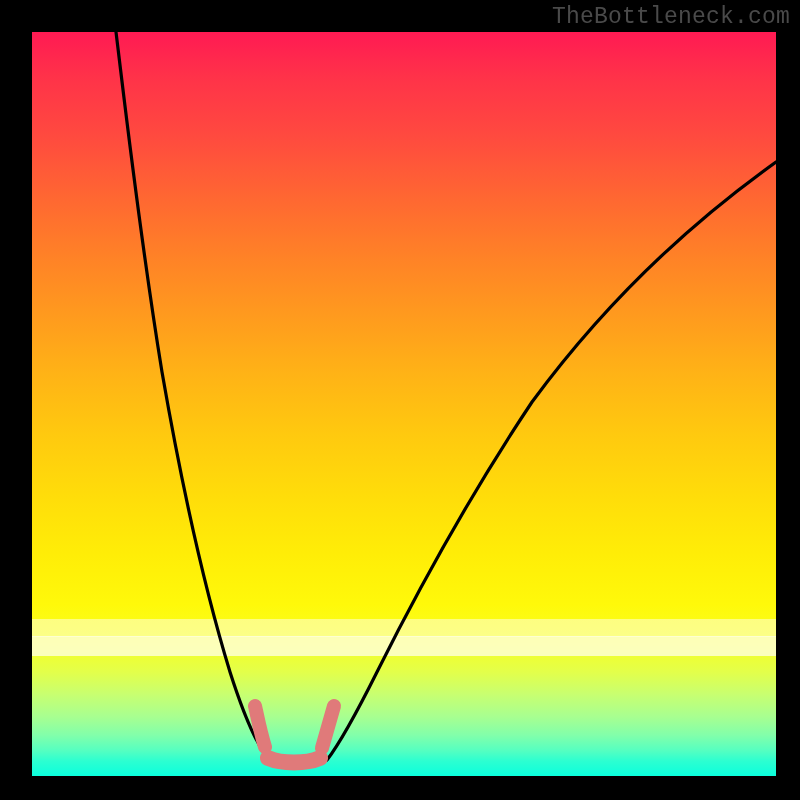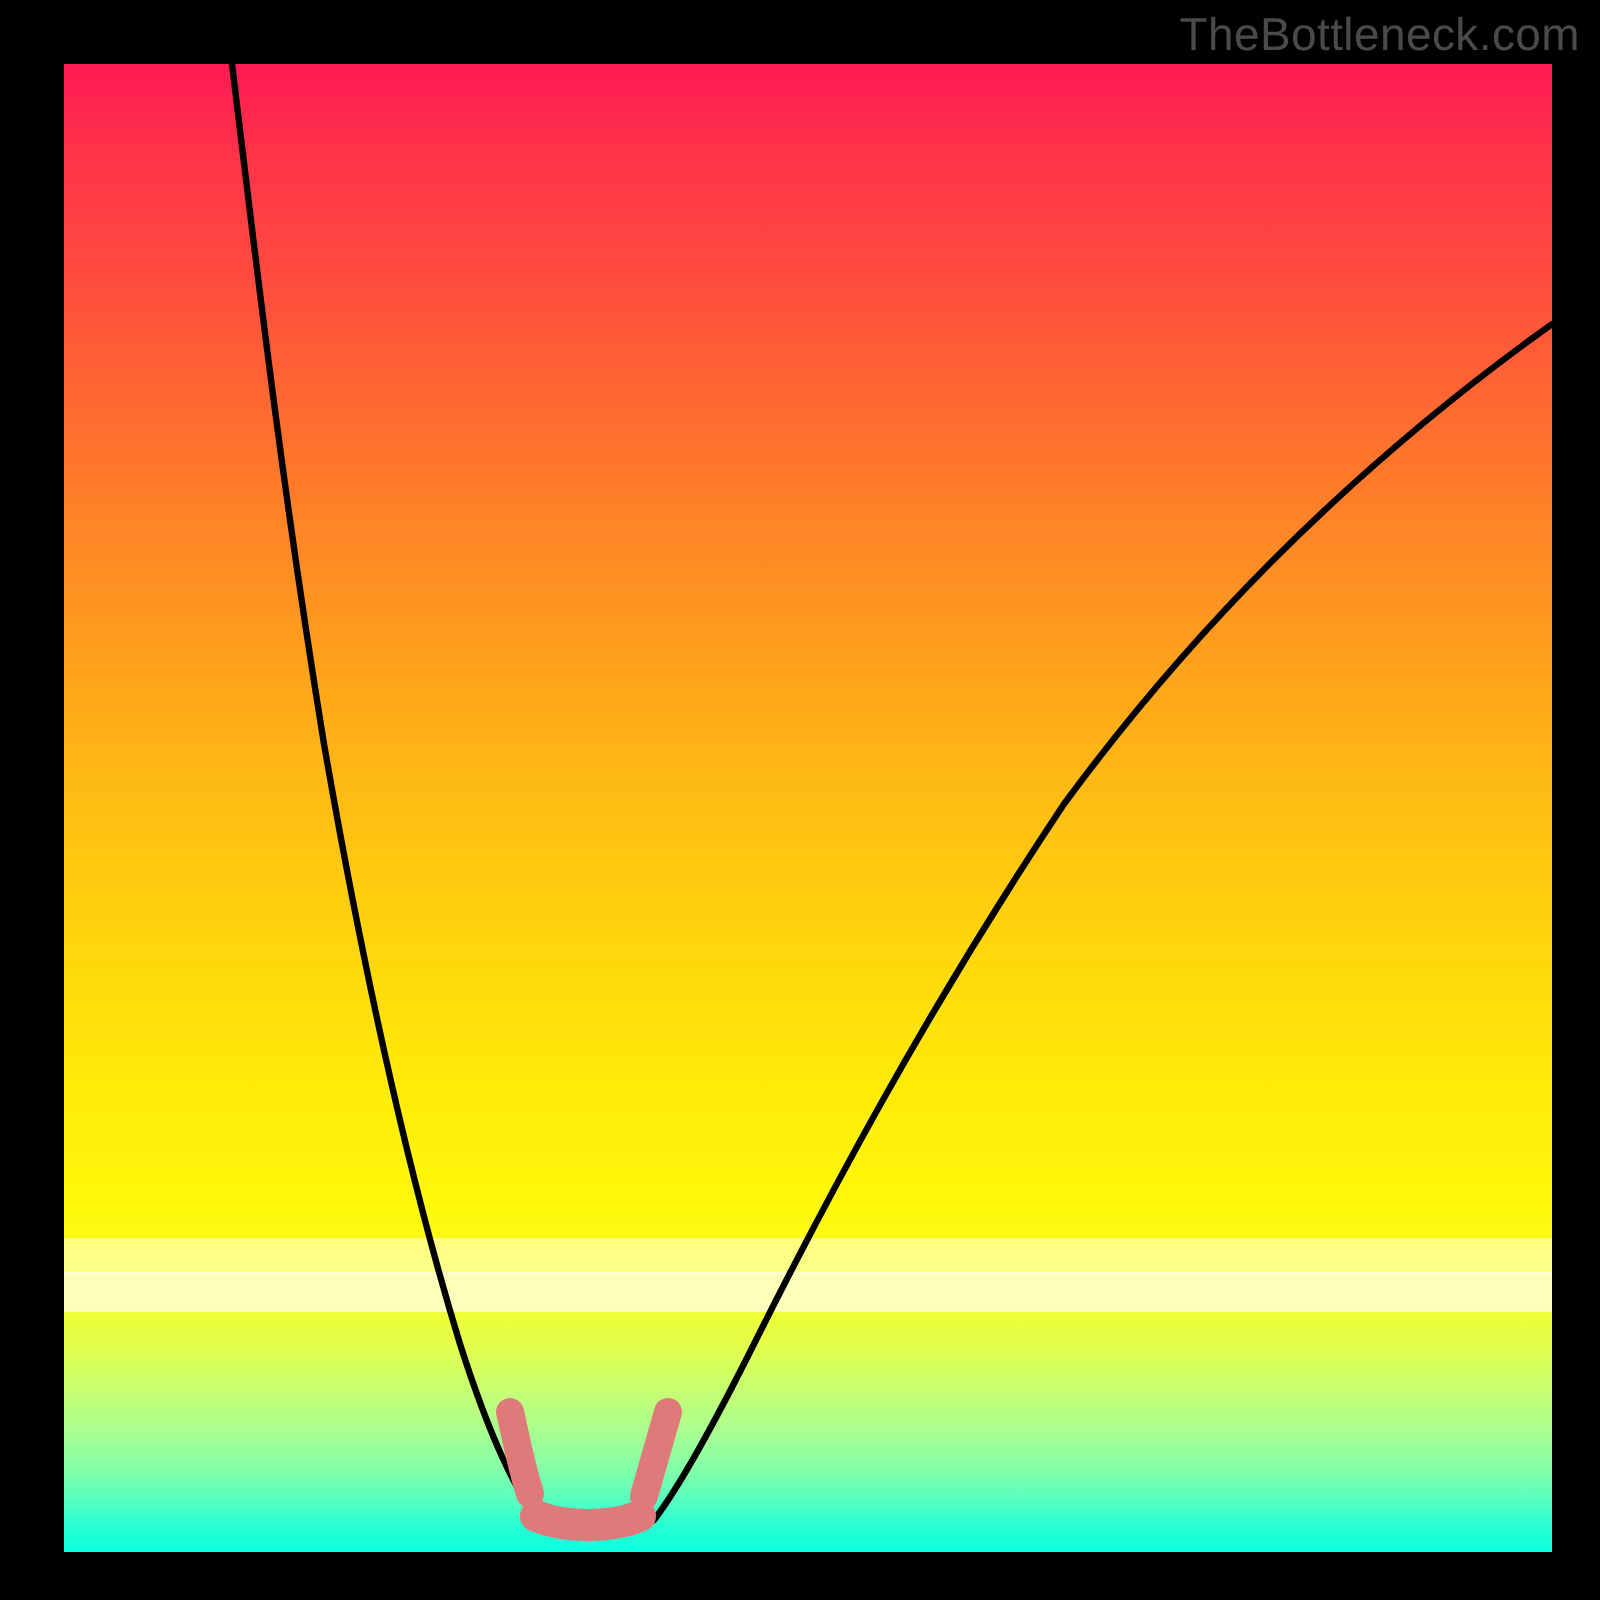--- a/index.html
+++ b/index.html
@@ -11,20 +11,21 @@
     overflow: hidden;
     font-family: Arial, Helvetica, sans-serif;
   }
   .frame {
     position: absolute;
     top: 0;
     left: 0;
     width: 800px;
     height: 800px;
     background: #000;
+    font-family: Liberation Mono, monospace;
   }
   .watermark {
     position: absolute;
     top: 4px;
     right: 10px;
     color: #4a4a4a;
     font-size: 23px;
     font-weight: 500;
     letter-spacing: 0.2px;
     z-index: 50;

